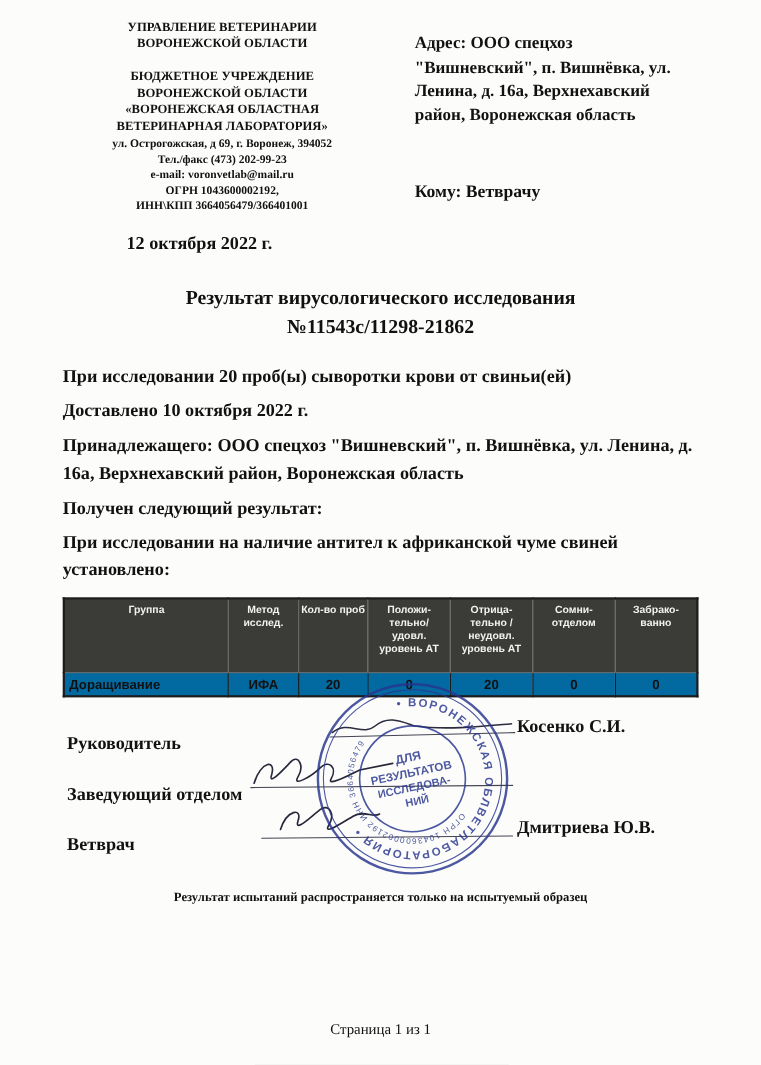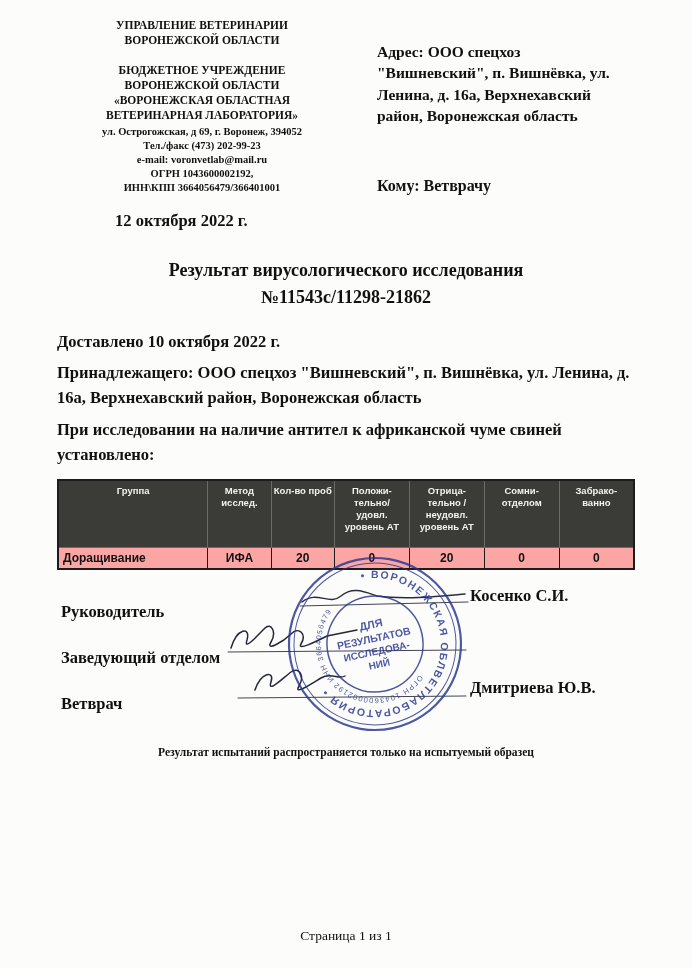--- a/index.html
+++ b/index.html
@@ -9,21 +9,21 @@
     margin:0 auto;
     background:#fcfcfa;
     font-family:"Liberation Serif", serif;
     color:#111;
     overflow:hidden;
   }
   .content{padding:18px 57px 0 57px;}
   .ml{white-space:pre-line;}
 
   
-  .lh-row{display:flex;align-items:flex-end;}
+  .lh-row{display:flex;align-items:center;}
   .lh-left{width:262px;text-align:center;font-weight:bold;padding-left:14px;}
   .lh-dept{font-size:11.5px;line-height:1.3;}
   .lh-inst{font-size:11.5px;line-height:1.3;margin-top:15px;}
   .lh-contact{font-size:10.5px;line-height:1.35;margin-top:2px;}
   .lh-right{width:258px;margin-left:auto;}
   .addr{font-size:15.5px;font-weight:bold;line-height:1.38;}
   .to{font-size:16px;font-weight:bold;margin-top:51px;}
 
   .doc-date{font-size:16.5px;font-weight:bold;margin:16px 0 0 58px;}
 
@@ -37,21 +37,21 @@
   table.results{width:100%;border-collapse:collapse;margin-top:12px;
     font-family:"Liberation Sans", sans-serif;}
   table.results th{
     background:#3b3b38;color:#f2f2ee;
     font-size:9.5px;font-weight:bold;text-align:center;vertical-align:top;
     border:1px solid #6a6a66;padding:4px 2px;height:58px;line-height:1.25;
   }
   table.results{border:2px solid #1c1c1c;}
   table.results td{
     border:1px solid #1c1c1c;font-size:12px;font-weight:bold;
-    text-align:center;padding:3px 4px;background:#fca5a5;
+    text-align:center;padding:3px 4px;background:#0369a1;
     font-family:"Liberation Sans", sans-serif;
   }
   table.results td.left{text-align:left;}
   col.c-group{width:26%;} col.c-met{width:11%;} col.c-num{width:11%;}
   col.c-r{width:13%;}
 
   
   .sig-section{position:relative;margin-top:10px;height:140px;}
   .sig-row{position:relative;height:46px;}
   .sig-role{position:absolute;left:4px;top:22px;font-size:16.5px;font-weight:bold;}
@@ -90,22 +90,24 @@
     </div>
 
     <div class="doc-date">12 октября 2022 г.</div>
 
     <div class="doc-title">
       <div>Результат вирусологического исследования</div>
       <div>№11543с/11298-21862</div>
     </div>
 
     <div class="body-text">
+      <p>При исследовании 20 проб(ы) сыворотки крови от свиньи(ей)</p>
       <p>Доставлено 10 октября 2022 г.</p>
       <p>Принадлежащего: ООО спецхоз "Вишневский", п. Вишнёвка, ул. Ленина, д. 16а, Верхнехавский район, Воронежская область</p>
+      <p>Получен следующий результат:</p>
       <p class="tight">При исследовании на наличие антител к африканской чуме свиней установлено:</p>
     </div>
 
     <table class="results">
       <colgroup>
         <col class="c-group">
           <col class="c-met">
           <col class="c-num">
         <col class="c-r">
           <col class="c-r">

